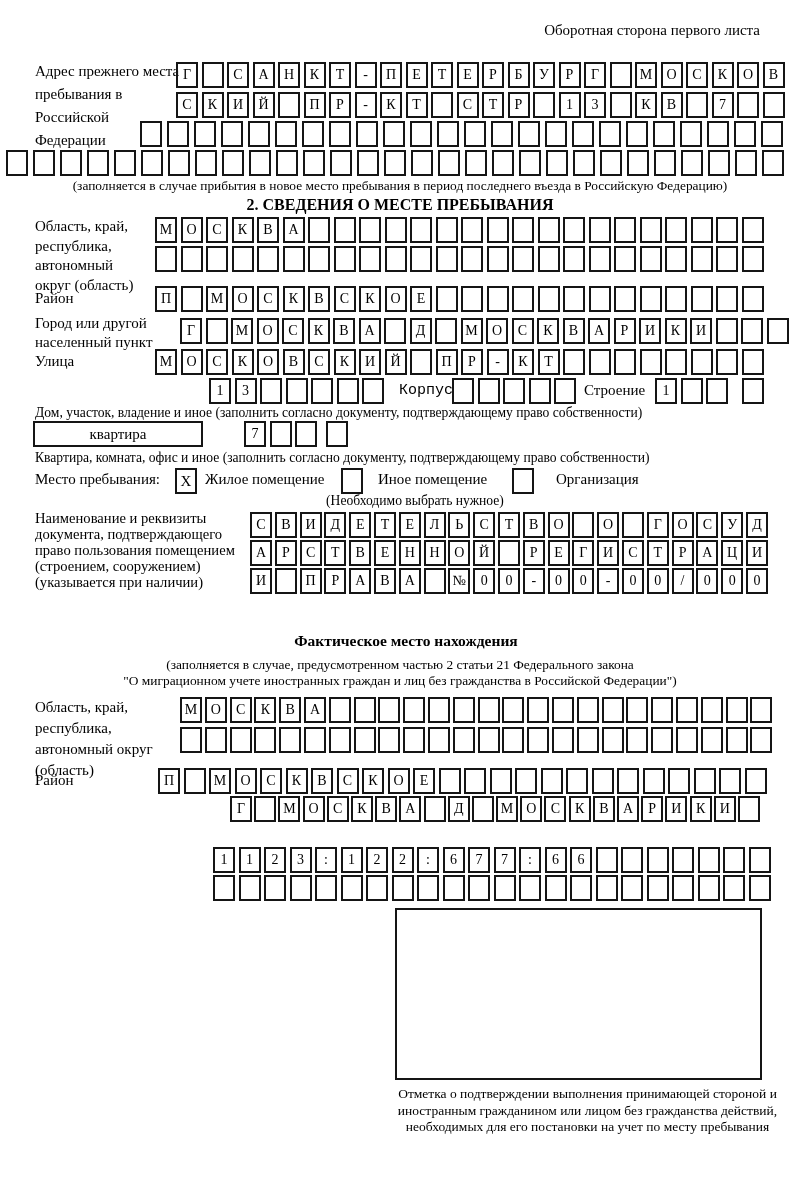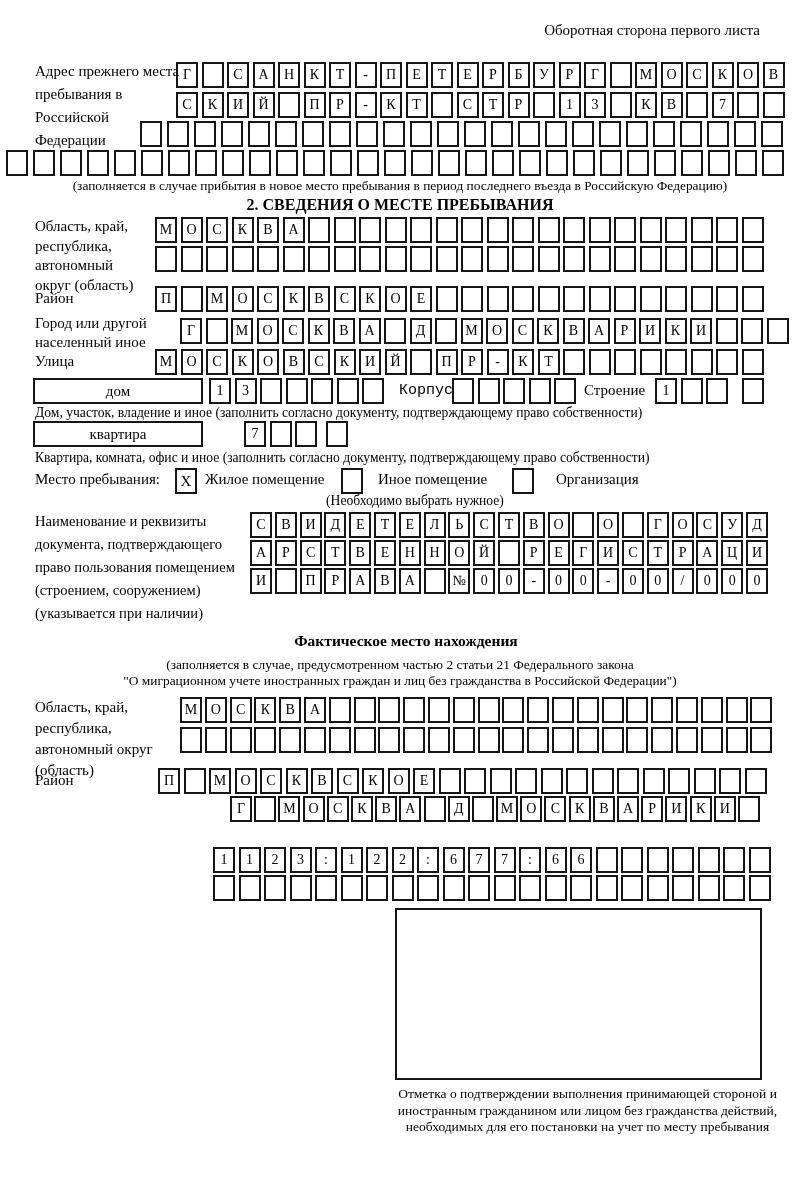--- a/index.html
+++ b/index.html
@@ -233,21 +233,21 @@
       <span class="cbox"></span>
       <span class="cbox"></span>
       <span class="cbox"></span>
       <span class="cbox"></span>
       <span class="cbox"></span>
       <span class="cbox"></span>
       <span class="cbox"></span>
       <span class="cbox"></span>
     </div>
 
-  <div class="lbl" style="left:35px; top:314px; width:145px; line-height:19px;">Город или другой населенный иное</div>
+  <div class="lbl" style="left:35px; top:314px; width:145px; line-height:19px;">Город или другой населенный пункт</div>
   <div class="boxrow" style="left:180px; top:318px;">
       <span class="cbox">Г</span>
       <span class="cbox"></span>
       <span class="cbox">М</span>
       <span class="cbox">О</span>
       <span class="cbox">С</span>
       <span class="cbox">К</span>
       <span class="cbox">В</span>
       <span class="cbox">А</span>
       <span class="cbox"></span>
@@ -289,21 +289,20 @@
       <span class="cbox"></span>
       <span class="cbox"></span>
       <span class="cbox"></span>
       <span class="cbox"></span>
       <span class="cbox"></span>
       <span class="cbox"></span>
       <span class="cbox"></span>
       <span class="cbox"></span>
     </div>
 
-  <div class="wbox" style="left:33px; top:378px; width:170px;">дом</div>
   <div class="boxrow" style="left:209px; top:378px;">
       <span class="cbox">1</span>
       <span class="cbox">3</span>
       <span class="cbox"></span>
       <span class="cbox"></span>
       <span class="cbox"></span>
       <span class="cbox"></span>
       <span class="cbox"></span>
     </div>
   <div class="lbl" style="left:399px; top:381px;font-family:Liberation Mono, monospace;">Корпус</div>
@@ -338,21 +337,21 @@
 
   <div class="lbl" style="left:35px; top:470px;">Место пребывания:</div>
   <div class="chk" style="left:175px; top:468px;">X</div>
   <div class="lbl" style="left:205px; top:470px;">Жилое помещение</div>
   <div class="chk" style="left:341px; top:468px;"></div>
   <div class="lbl" style="left:378px; top:470px;">Иное помещение</div>
   <div class="chk" style="left:512px; top:468px;"></div>
   <div class="lbl" style="left:556px; top:470px;">Организация</div>
   <div class="cap-left" style="left:215px; top:493px; width:400px; text-align:center;">(Необходимо выбрать нужное)</div>
 
-  <div class="lbl" style="left:35px; top:510px; width:214px; line-height:23px; font-size:14.6px;">Наименование и реквизиты документа, подтверждающего право пользования помещением (строением, сооружением) (указывается при наличии)</div>
+  <div class="lbl" style="left:35px; top:510px; width:214px; line-height:16px; font-size:14.6px;">Наименование и реквизиты документа, подтверждающего право пользования помещением (строением, сооружением) (указывается при наличии)</div>
   <div class="boxrow g28" style="left:250px; top:512px;">
       <span class="cbox">С</span>
       <span class="cbox">В</span>
       <span class="cbox">И</span>
       <span class="cbox">Д</span>
       <span class="cbox">Е</span>
       <span class="cbox">Т</span>
       <span class="cbox">Е</span>
       <span class="cbox">Л</span>
       <span class="cbox">Ь</span>

